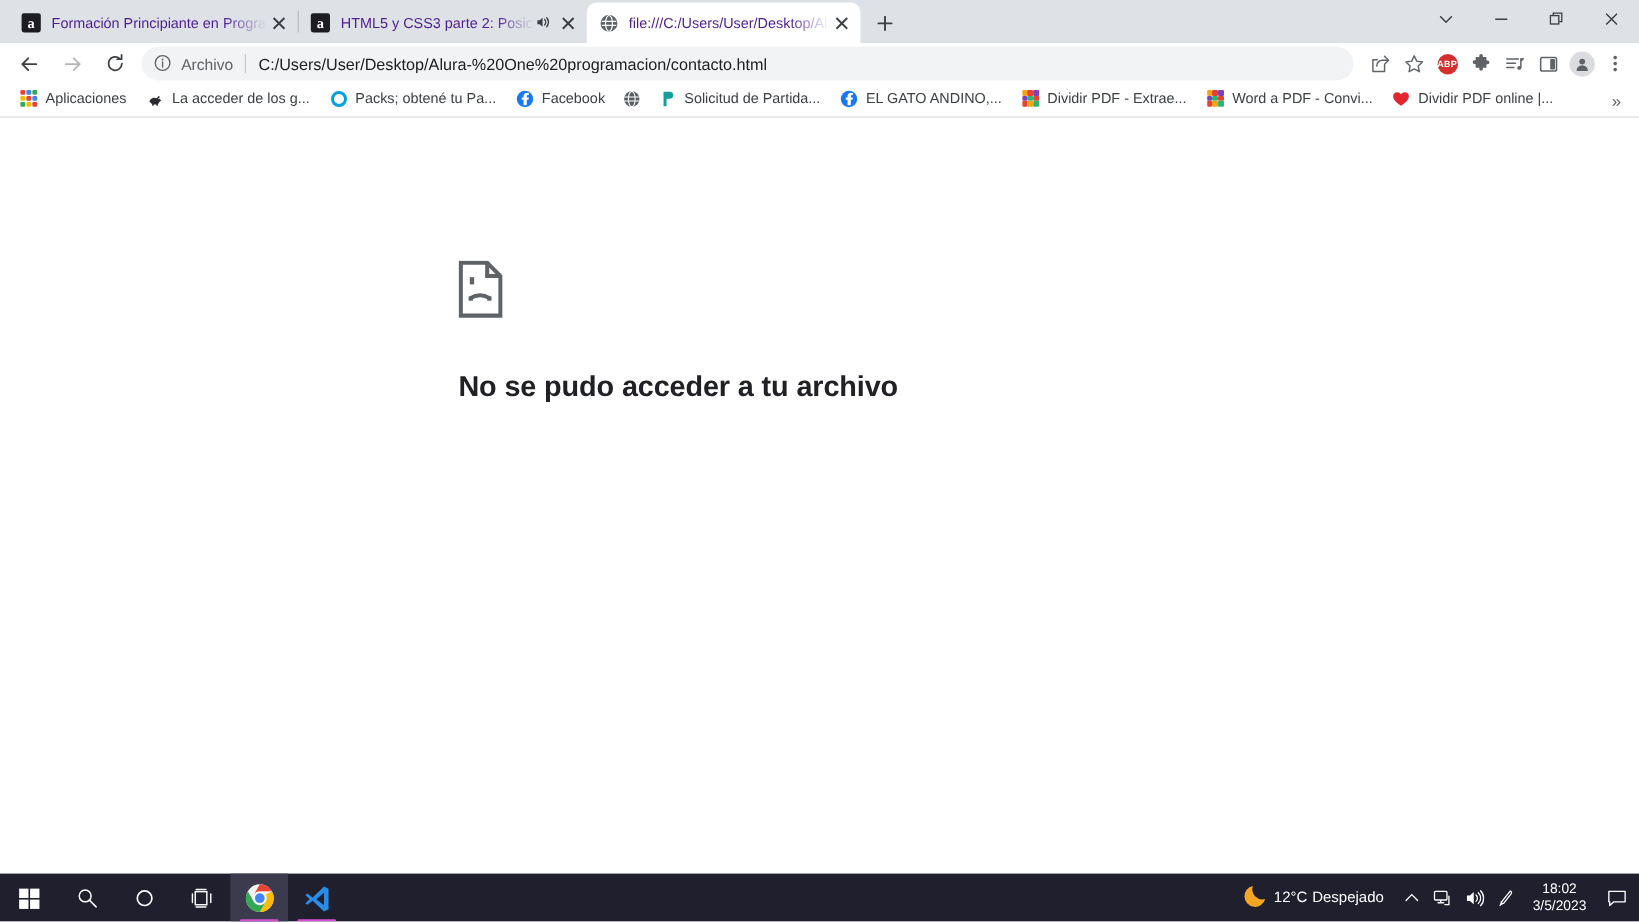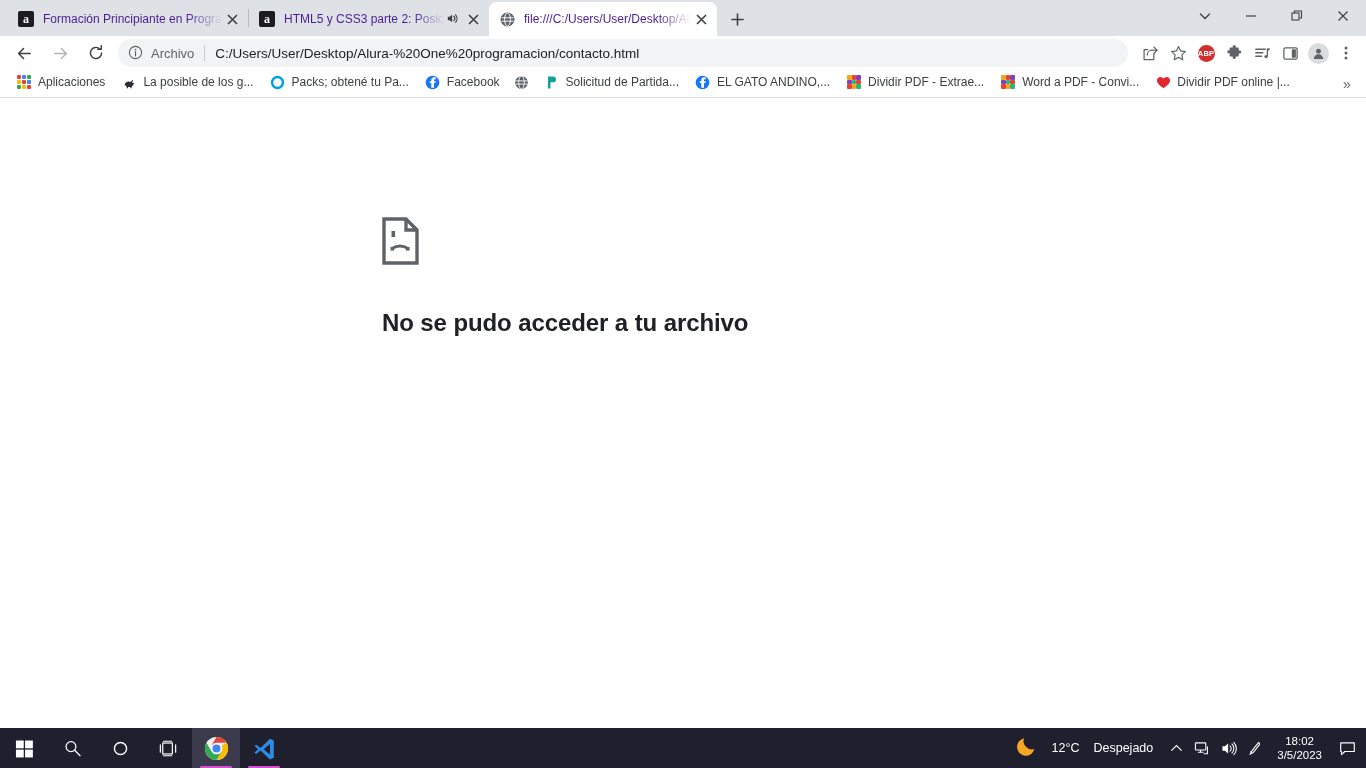--- a/index.html
+++ b/index.html
@@ -196,21 +196,21 @@
   .tb-item.active-app { background: #3b3b4d; }
   .tb-underline {
     position: absolute; bottom: 0; left: 8px; right: 8px;
     height: 2.5px; background: #d94fd4; border-radius: 2px;
   }
   .tray {
     margin-left: auto; display: flex; align-items: center;
     height: 40px; padding-right: 4px;
   }
   .tray-weather {
-    display: flex; align-items: center; gap: 14px;
+    display: flex; align-items: center; gap: 4px;
     padding: 16px 10px; height: 40px;
   }
   .tray-wx-text { font-size: 12.5px; color: #ffffff; }
   .tray-ico {
     width: 26px; height: 40px;
     display: flex; align-items: center; justify-content: center;
   }
   .tray-clock {
     display: flex; flex-direction: column; align-items: center;
     justify-content: center; height: 40px;
@@ -411,21 +411,21 @@
       <span class="bm-label">Aplicaciones</span>
     </div>
 
     <div class="bm">
       <span class="bm-ico">
         <svg width="15" height="15" viewBox="0 0 16 16">
           <path d="M2.5 10.5 q1.2 -3.2 4 -3.6 q1.4 -.2 2.6 .5 l2 -2.2 l.6 .4 l-.3 2 q1.2 .8 1.7 2.1 l-1.2 .3 q-.4 1.5 -1.6 2.4 l-.1 1.6 h-1.2 l-.1 -1.2 h-2.4 l-.1 1.2 h-1.2 l-.2 -1.6 q-1.3 -.8 -1.9 -1.9 z" fill="#2b2b33"></path>
           <circle cx="11.1" cy="7.6" r="0.55" fill="#fff"></circle>
         </svg>
       </span>
-      <span class="bm-label">La posible de los g...</span>
+      <span class="bm-label">La acceder de los g...</span>
     </div>
 
     <div class="bm">
       <span class="bm-ico">
         <svg width="15" height="15" viewBox="0 0 16 16">
           <circle cx="8" cy="8" r="5.8" fill="none" stroke="#00a0e0" stroke-width="2.6"></circle>
         </svg>
       </span>
       <span class="bm-label">Packs; obtené tu Pa...</span>
     </div>

